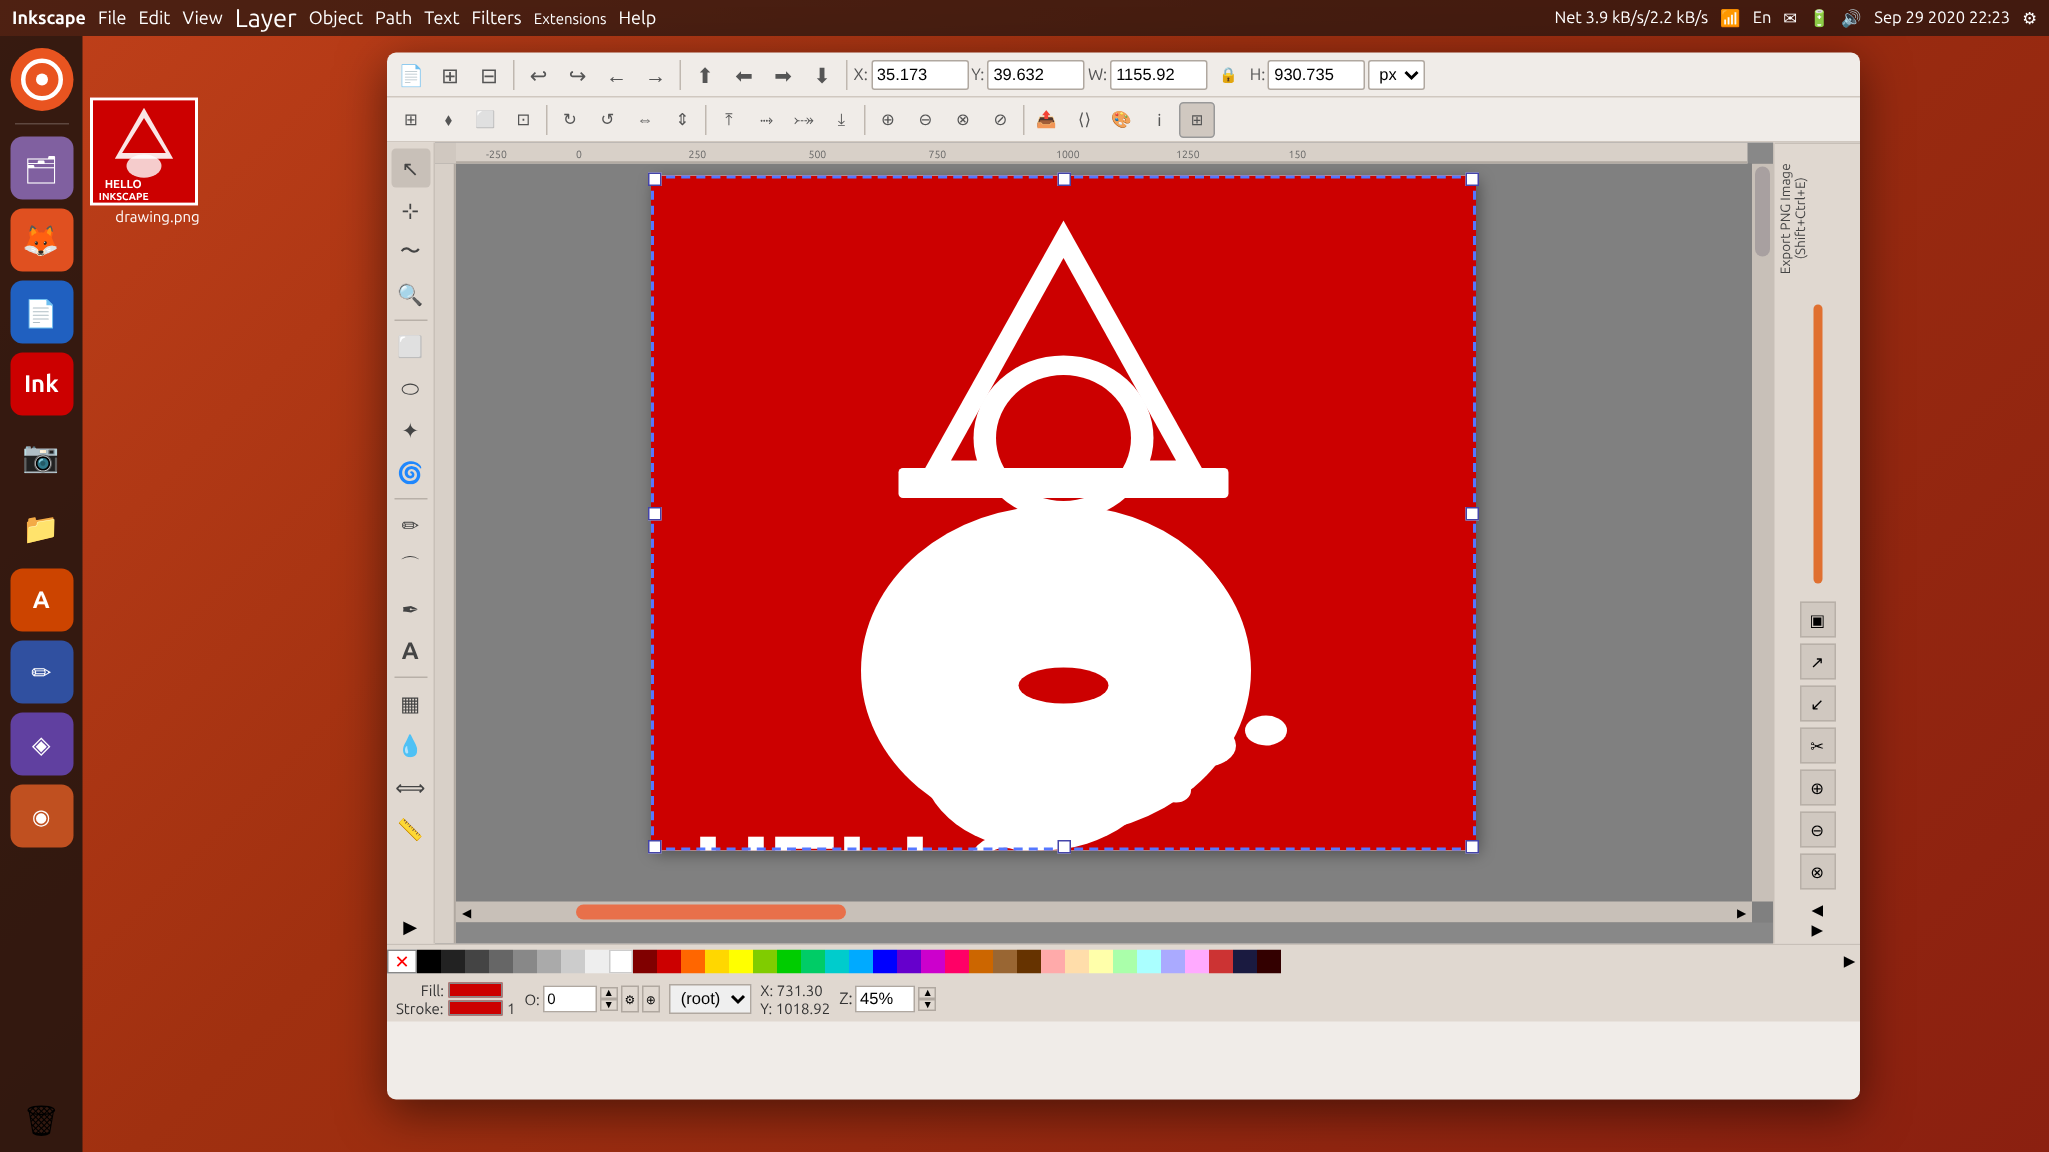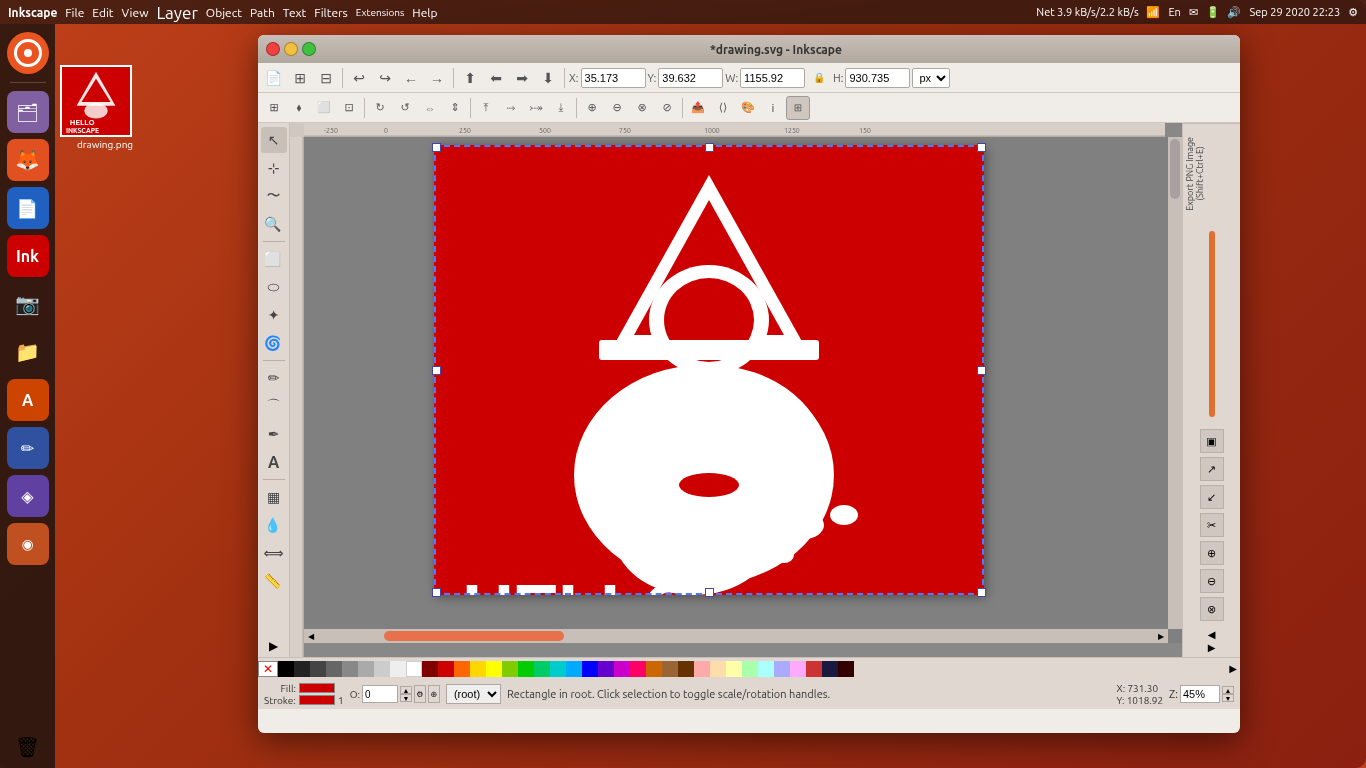--- a/index.html
+++ b/index.html
@@ -1,19 +1,19 @@
 <!DOCTYPE html>
 <html><head>
   <meta charset="utf-8">
   <style>
     * { margin: 0; padding: 0; box-sizing: border-box; }
     body { width: 1366px; height: 768px; overflow: hidden; font-family: Ubuntu, sans-serif; font-size: 12px; background: #c0401a; }
 
     
-    .desktop { width: 1366px; height: 768px; background: linear-gradient(135deg, #c0401a 0%, #a03010 40%, #8b2010 100%); position: relative; border-radius: 10px; }
+    .desktop { width: 1366px; height: 768px; background: linear-gradient(135deg, #c0401a 0%, #a03010 40%, #8b2010 100%); position: relative; }
 
     
     .taskbar-left { position: absolute; left: 0; top: 0; width: 55px; height: 768px; background: rgba(30,20,15,0.85); display: flex; flex-direction: column; align-items: center; padding-top: 8px; gap: 6px; z-index: 100; }
     .taskbar-icon { width: 42px; height: 42px; border-radius: 8px; display: flex; align-items: center; justify-content: center; cursor: pointer; position: relative; }
     .taskbar-divider { width: 36px; height: 1px; background: rgba(255,255,255,0.2); margin: 2px 0; }
 
     
     .ubuntu-btn { width: 42px; height: 42px; border-radius: 50%; background: #e95420; display: flex; align-items: center; justify-content: center; cursor: pointer; }
     .ubuntu-logo { width: 28px; height: 28px; border-radius: 50%; border: 3px solid white; position: relative; }
     .ubuntu-logo::after { content: ''; position: absolute; top: 50%; left: 50%; transform: translate(-50%,-50%); width: 8px; height: 8px; border-radius: 50%; background: white; }
@@ -141,26 +141,20 @@
         <ellipse cx="35" cy="45" rx="12" ry="8" fill="white" opacity="0.8"></ellipse>
         <text x="8" y="60" font-size="8" fill="white" font-weight="bold">HELLO</text>
         <text x="4" y="68" font-size="7" fill="white" font-weight="bold">INKSCAPE</text>
       </svg>
     </div>
     <div class="thumb-label">drawing.png</div>
   </div>
 
   <div class="app-window">
 
-    <div class="titlebar">
-      <div class="titlebar-btn close"></div>
-      <div class="titlebar-btn min"></div>
-      <div class="titlebar-btn max"></div>
-      <div class="titlebar-title">*drawing.svg - Inkscape</div>
-    </div>
 
     <div class="toolbar-row">
       <div class="tb-btn" title="New">📄</div>
       <div class="tb-btn" title="Snap">⊞</div>
       <div class="tb-btn">⊟</div>
       <div class="tb-sep"></div>
       <div class="tb-btn" title="Undo">↩</div>
       <div class="tb-btn" title="Redo">↪</div>
       <div class="tb-btn">←</div>
       <div class="tb-btn">→</div>
@@ -429,21 +423,20 @@
             <div style="width:12px;height:8px;border:1px solid #b0a8a0;display:flex;align-items:center;justify-content:center;font-size:7px;cursor:pointer;">▼</div>
           </div>
           <div style="width:12px;height:18px;border:1px solid #b0a8a0;display:flex;align-items:center;justify-content:center;font-size:8px;cursor:pointer;">⚙</div>
           <div style="width:12px;height:18px;border:1px solid #b0a8a0;display:flex;align-items:center;justify-content:center;font-size:8px;cursor:pointer;">⊕</div>
         </div>
 
         <select style="height:20px;border:1px solid #b0a8a0;font-size:11px;padding:0 3px;">
           <option>(root)</option>
         </select>
 
-        <span style="flex:1;font-size:11px;color:#333;">Rectangle in root. Click selection to toggle scale/rotation handles.</span>
 
         <div style="display:flex;flex-direction:column;gap:1px;font-size:10px;color:#333;">
           <span>X: 731.30</span>
           <span>Y: 1018.92</span>
         </div>
 
         <div style="display:flex;align-items:center;gap:2px;">
           <span style="font-size:11px;color:#333;">Z:</span>
           <input style="width: 40px; height: 18px; border: 1px solid rgb(176, 168, 160); font-size: 11px; padding: 0px 2px;" value="45%">
           <div style="display:flex;flex-direction:column;gap:0;">

